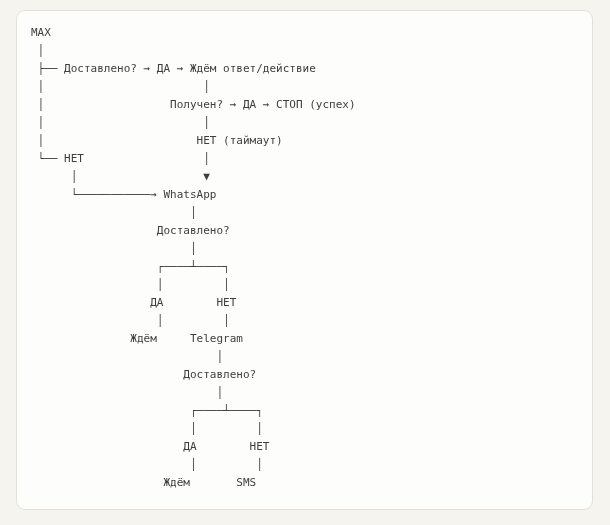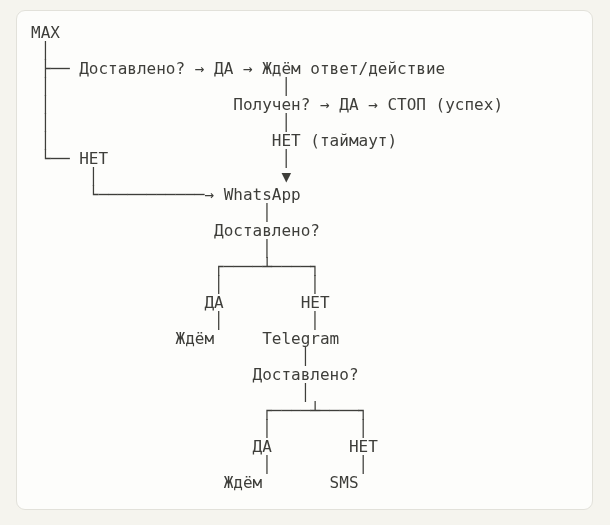--- a/index.html
+++ b/index.html
@@ -26,21 +26,21 @@
     height: 500px;
     background: var(--card_bg);
     border: 1px solid var(--card_border);
     border-radius: 9px;
     overflow: hidden;
   }
   pre.ascii {
     margin: 0;
     padding: 13px 0 0 14px;
     font-family: "DejaVu Sans Mono", "Liberation Mono", monospace;
-    font-size: 16px;
+    font-size: 11px;
     line-height: 18px;
     color: var(--text);
     white-space: pre;
   }
 </style>
 </head>
 <body>
 
 <div class="canvas">
   <div class="card">

